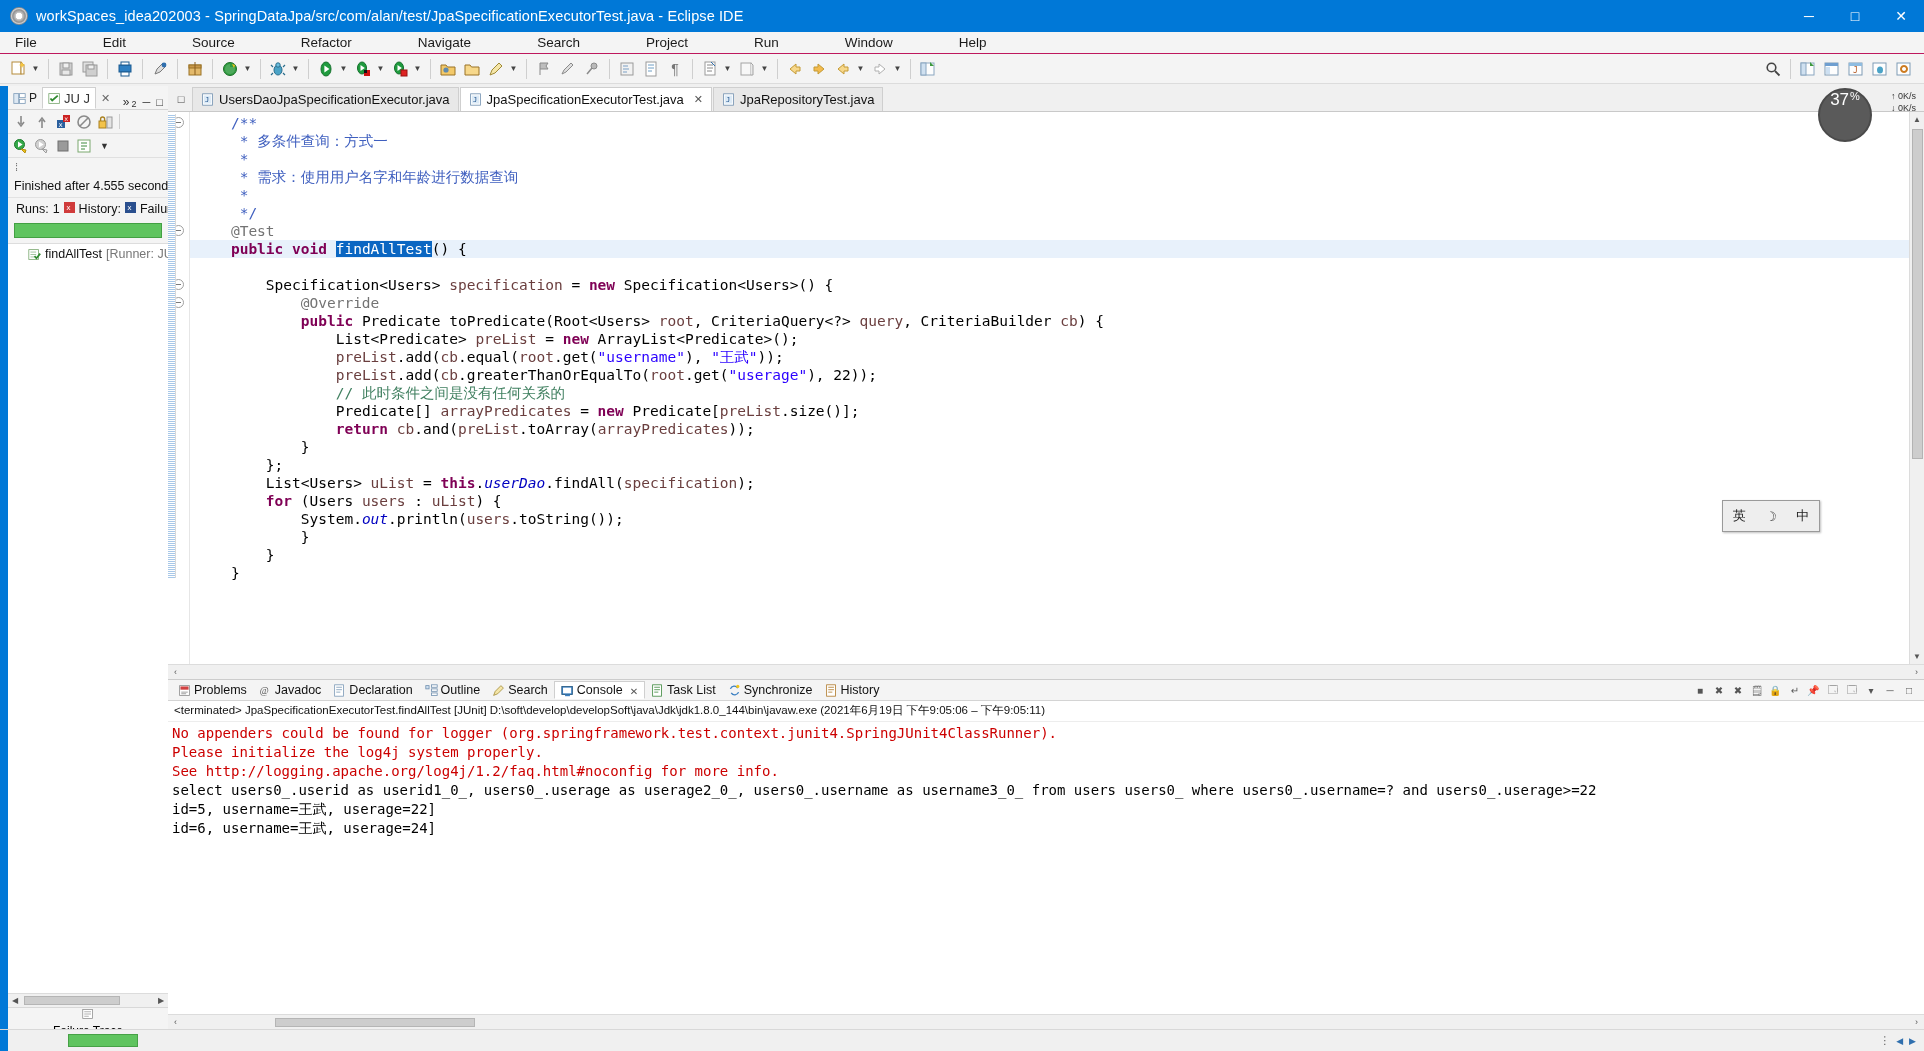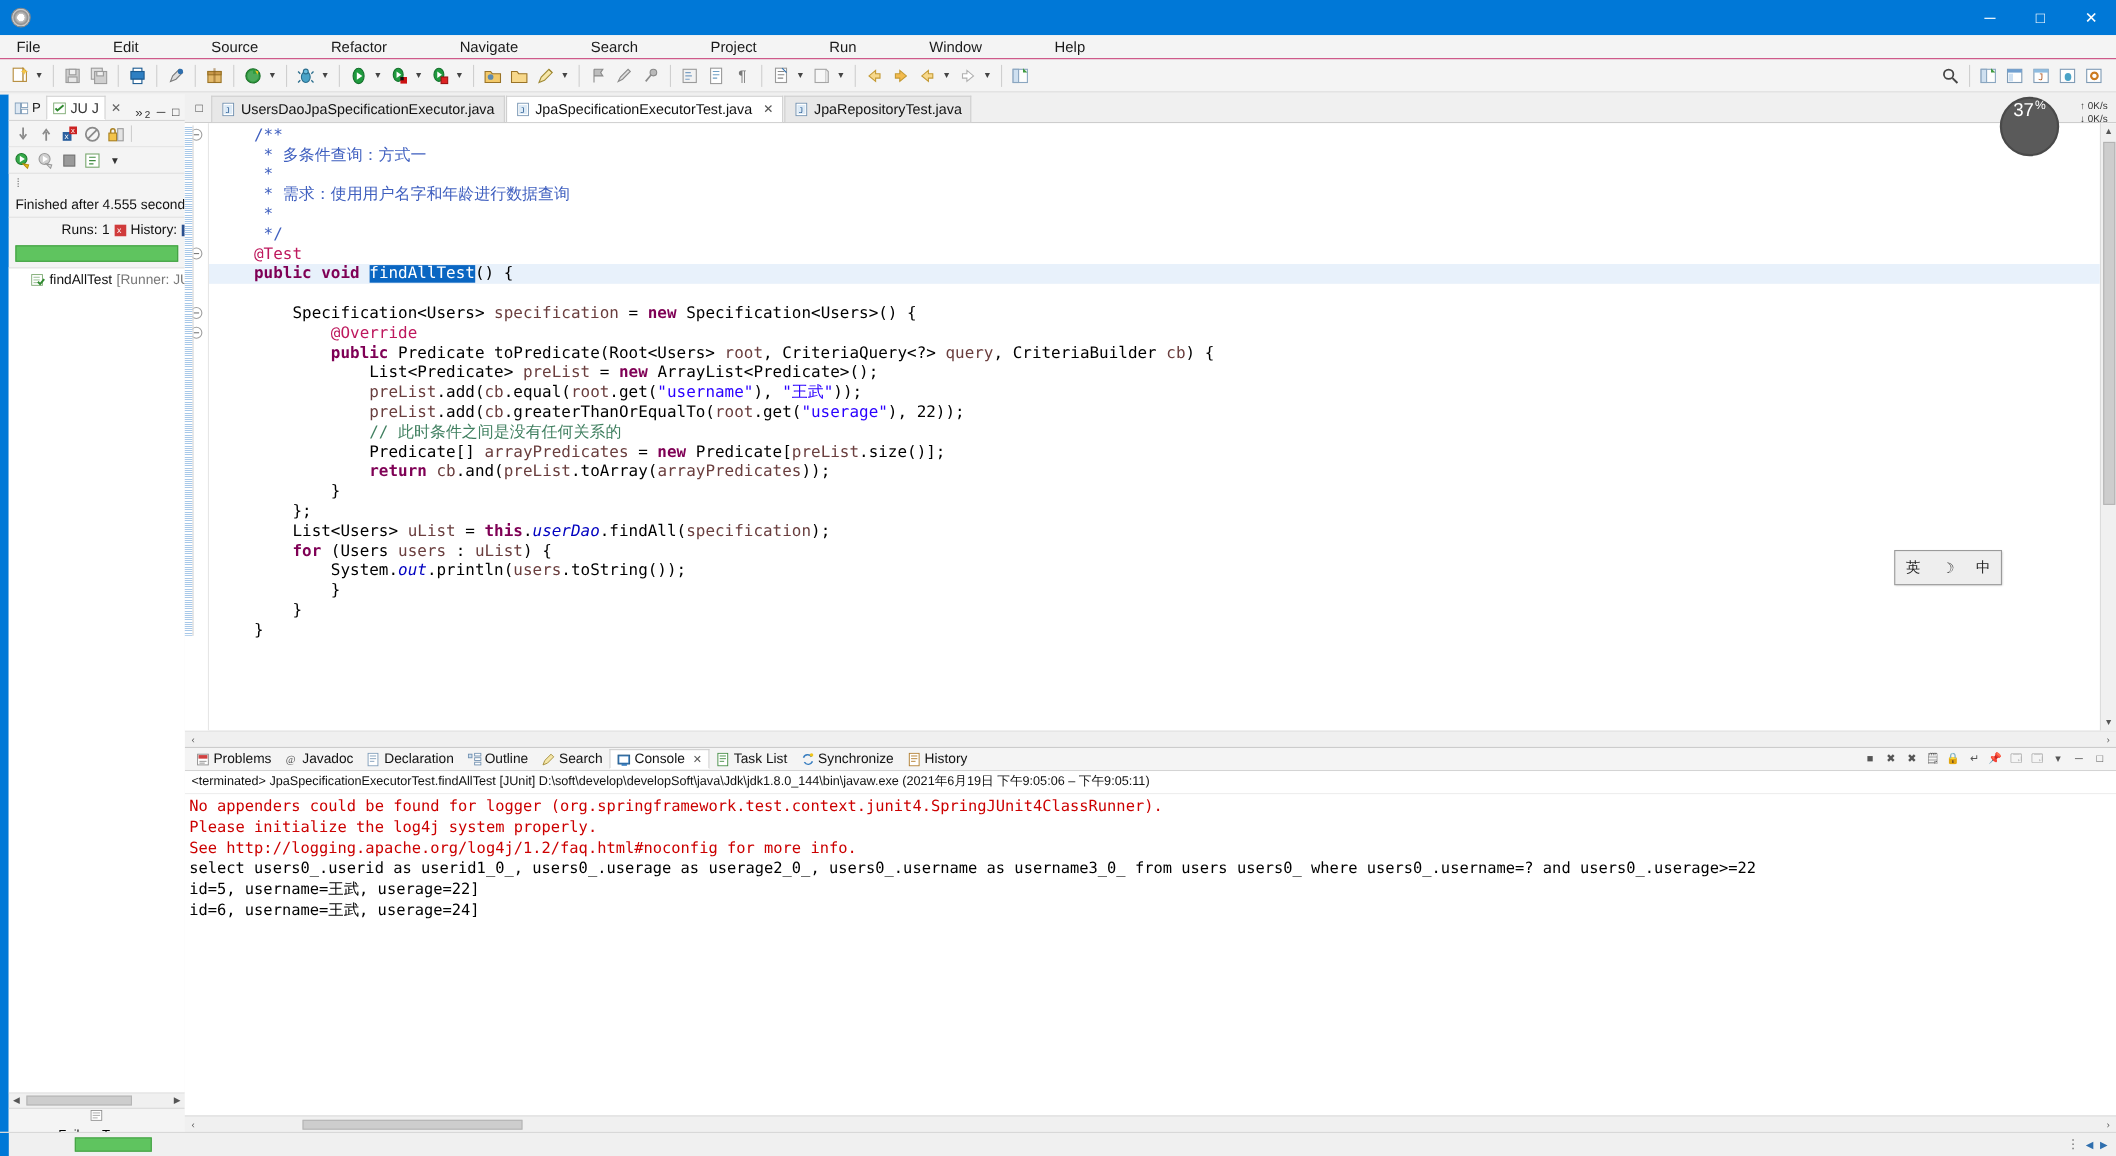--- a/index.html
+++ b/index.html
@@ -91,22 +91,22 @@
   .view-toolbar {
     height: 24px; display: flex; align-items: center; gap: 2px;
     padding: 0 3px; border-bottom: 1px solid #e0e0e0; background: #f4f4f4;
   }
   .vt-btn { width: 19px; height: 19px; display: flex; align-items: center; justify-content: center; }
   .junit-status {
     font-size: 12.5px; color: #111; padding: 3px 4px 4px 6px; white-space: nowrap;
     border-bottom: 1px solid #e2e2e2;
   }
   .junit-counts {
-    display: flex; align-items: center; gap: 4px; font-size: 12.5px; color: #111;
-    padding: 4px 4px 4px 8px; white-space: nowrap; margin-left: 40px;
+    display: flex; gap: 4px; font-size: 12.5px; color: #111;
+    padding: 4px 4px 4px 8px; white-space: nowrap;
   }
   .bar-wrap { padding: 3px 6px 5px 6px; }
   .green-bar {
     height: 15px; background: #5fc45f; border: 1px solid #43a043;
   }
   .tree-area { flex: 1 1 auto; background: #ffffff; border-top: 1px solid #dddddd; overflow: hidden; position: relative; }
   .tree-row {
     display: flex; align-items: center; gap: 4px; font-size: 12.5px; color: #111;
     padding: 3px 4px 3px 20px; white-space: nowrap;
   }
@@ -164,21 +164,21 @@
     flex: 1 1 auto; position: relative; overflow: hidden;
     font-family: "DejaVu Sans Mono", monospace; font-size: 14.5px; line-height: 18px;
     padding-top: 2px; white-space: pre;
   }
   .code-line { height: 18px; padding-left: 6px; white-space: pre; }
   .code-line.hl { background: #e8f1fb; }
   .kw { color: #7f0055; font-weight: bold; }
   .str { color: #2a00ff; }
   .cmt { color: #3f7f5f; }
   .jdoc { color: #3f5fbf; }
-  .ann { color: #be185d; margin-top: 15px; }
+  .ann { color: #737373; margin-top: 15px; }
   .fld { color: #0000c0; font-style: italic; }
   .loc { color: #6a3e3e; }
   .sel { background: #0a66c2; color: #ffffff; }
   .plain { color: #000000; }
 
   .editor-vscroll {
     width: 15px; flex: 0 0 15px; background: #f0f0f0; border-left: 1px solid #dcdcdc;
     display: flex; flex-direction: column; align-items: center;
   }
   .evs-arrow { width: 15px; height: 15px; font-size: 8px; color: #555; display:flex; align-items:center; justify-content:center; }
@@ -249,20 +249,21 @@
   #statusbar .sb-left { width: 8px; height: 22px; background: #0078d7; }
   #statusbar .sb-right { margin-left: auto; display: flex; align-items: center; gap: 6px; padding-right: 8px; }
   .sb-progress { width: 70px; height: 13px; background: #5fc45f; border: 1px solid #46a146; margin-left: 60px; }
   .dots { letter-spacing: 2px; color: #777; }
 </style>
 </head>
 <body>
 
 <div id="titlebar">
   <div class="app-icon"></div>
+  <div class="title-text">workSpaces_idea202003 - SpringDataJpa/src/com/alan/test/JpaSpecificationExecutorTest.java - Eclipse IDE</div>
   <div class="win-buttons">
     <div class="win-btn">─</div>
     <div class="win-btn">□</div>
     <div class="win-btn close">✕</div>
   </div>
 </div>
 
 <div id="menubar">
   <div class="menu-item">File</div>
   <div class="menu-item">Edit</div>

